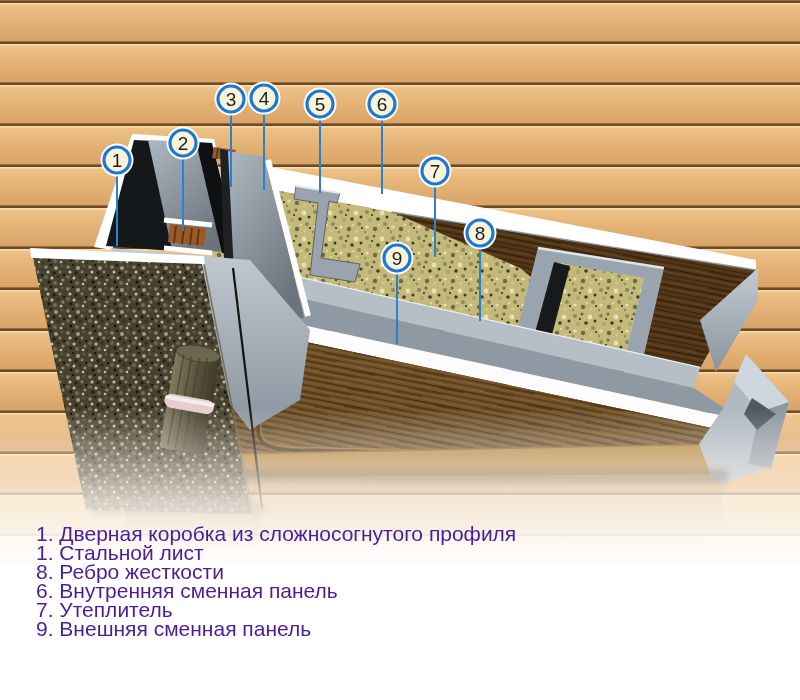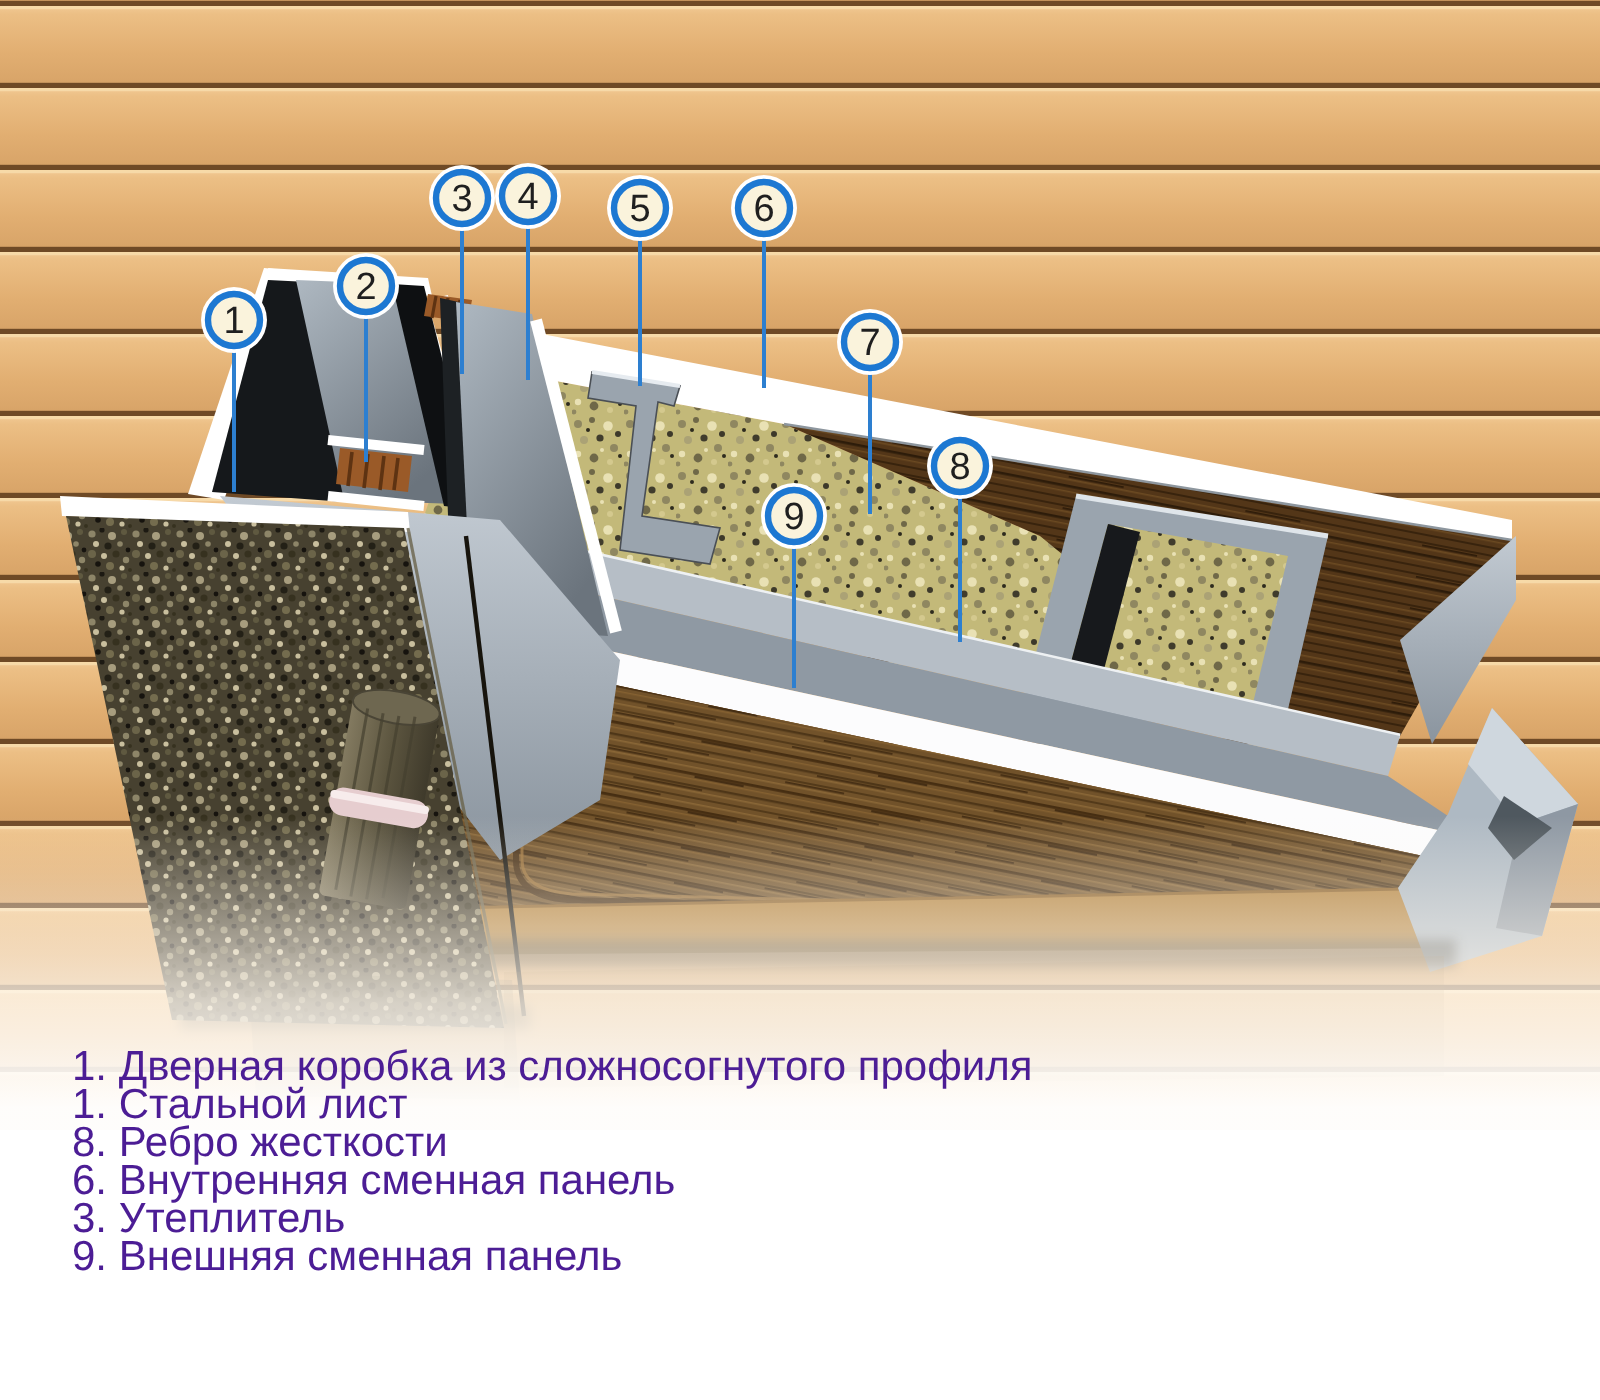--- a/index.html
+++ b/index.html
@@ -271,17 +271,17 @@
           <text x="397" y="264.5" text-anchor="middle" class="callout-number" fill="#1f1f1f">9</text>
         </g>
       </g>
 </svg>
 
 <ol class="legend">
   <li>1. Дверная коробка из сложносогнутого профиля</li>
   <li>1. Стальной лист</li>
   <li>8. Ребро жесткости</li>
   <li>6. Внутренняя сменная панель</li>
-  <li>3. Утеплитель</li>
+  <li>7. Утеплитель</li>
   <li>9. Внешняя сменная панель</li>
 </ol>
 
 </div>
 
 </body></html>

